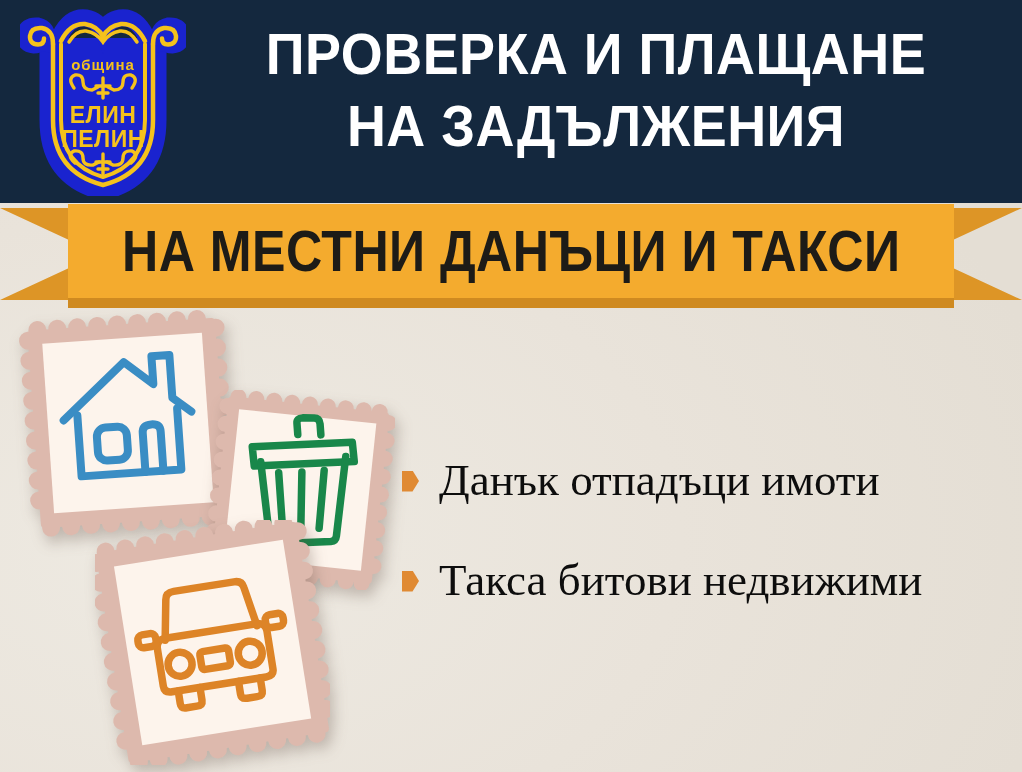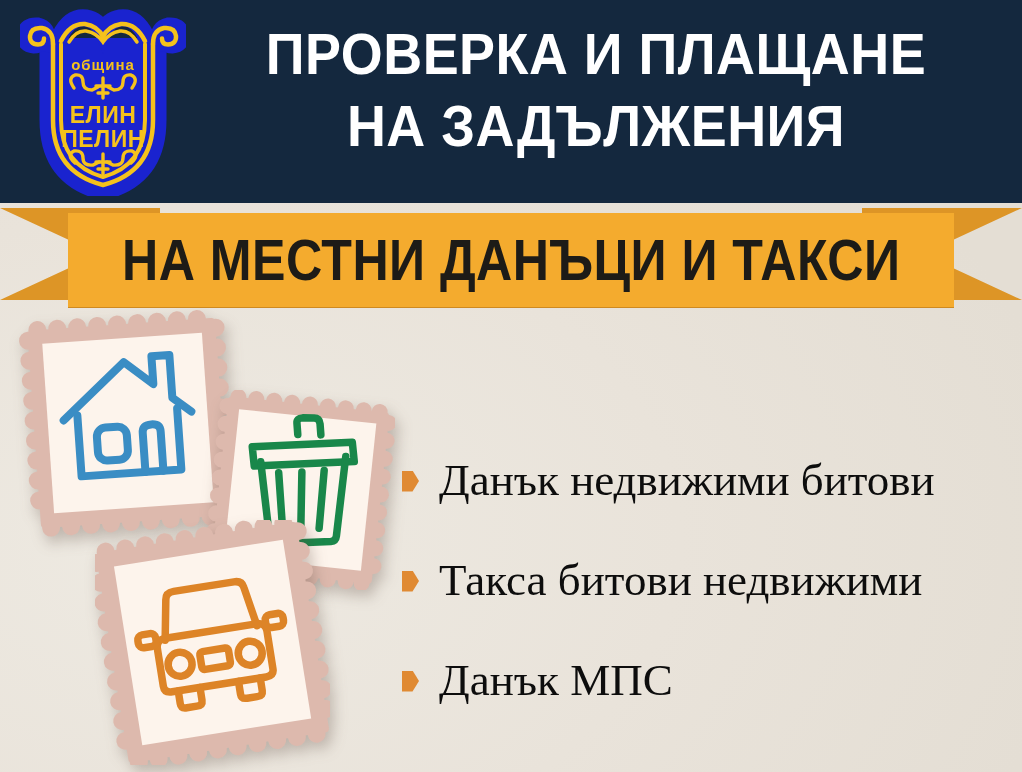--- a/index.html
+++ b/index.html
@@ -68,21 +68,21 @@
   .ribbon-tail.left  { left:0px;   clip-path:polygon(0 0, 100% 0, 100% 100%, 0 100%, 62% 50%); }
   .ribbon-tail.right { right:0px;  clip-path:polygon(0 0, 100% 0, 38% 50%, 100% 100%, 0 100%); }
   .ribbon-shadow {
     position:absolute;
     left:68px; top:96px;
     width:886px; height:12px;
     background:#cf8a20;
   }
   .ribbon-main {
     position:absolute;
-    left:68px; top:13px;
+    left:68px; top:4px;
     width:886px; height:94px;
     background:#f4ab2e;
     display:flex; align-items:center; justify-content:center;
   }
   .ribbon-text {
     color:#1d1b17;
     font-family:"Liberation Sans", sans-serif;
     font-weight:bold;
     font-size:57px;
     line-height:57px;
@@ -382,25 +382,21 @@
           <path d="M76 165 L76 178 Q76 183 82 183 L92 183 Q98 183 98 178 L98 165"></path>
           <path d="M137 165 L137 178 Q137 183 143 183 L153 183 Q159 183 159 178 L159 165"></path>
         </g>
       </g>
     </svg>
   </div>
 
   <div class="bullets">
     <div class="bullet-row">
       <span class="bullet-mark"></span>
-      <span class="bullet-label">Данък недвижими битови</span>
+      <span class="bullet-label">Данък отпадъци имоти</span>
     </div>
     <div class="bullet-row">
       <span class="bullet-mark"></span>
       <span class="bullet-label">Такса битови недвижими</span>
     </div>
-    <div class="bullet-row">
-      <span class="bullet-mark"></span>
-      <span class="bullet-label">Данък МПС</span>
-    </div>
   </div>
 
 </div>
 
 </body></html>

